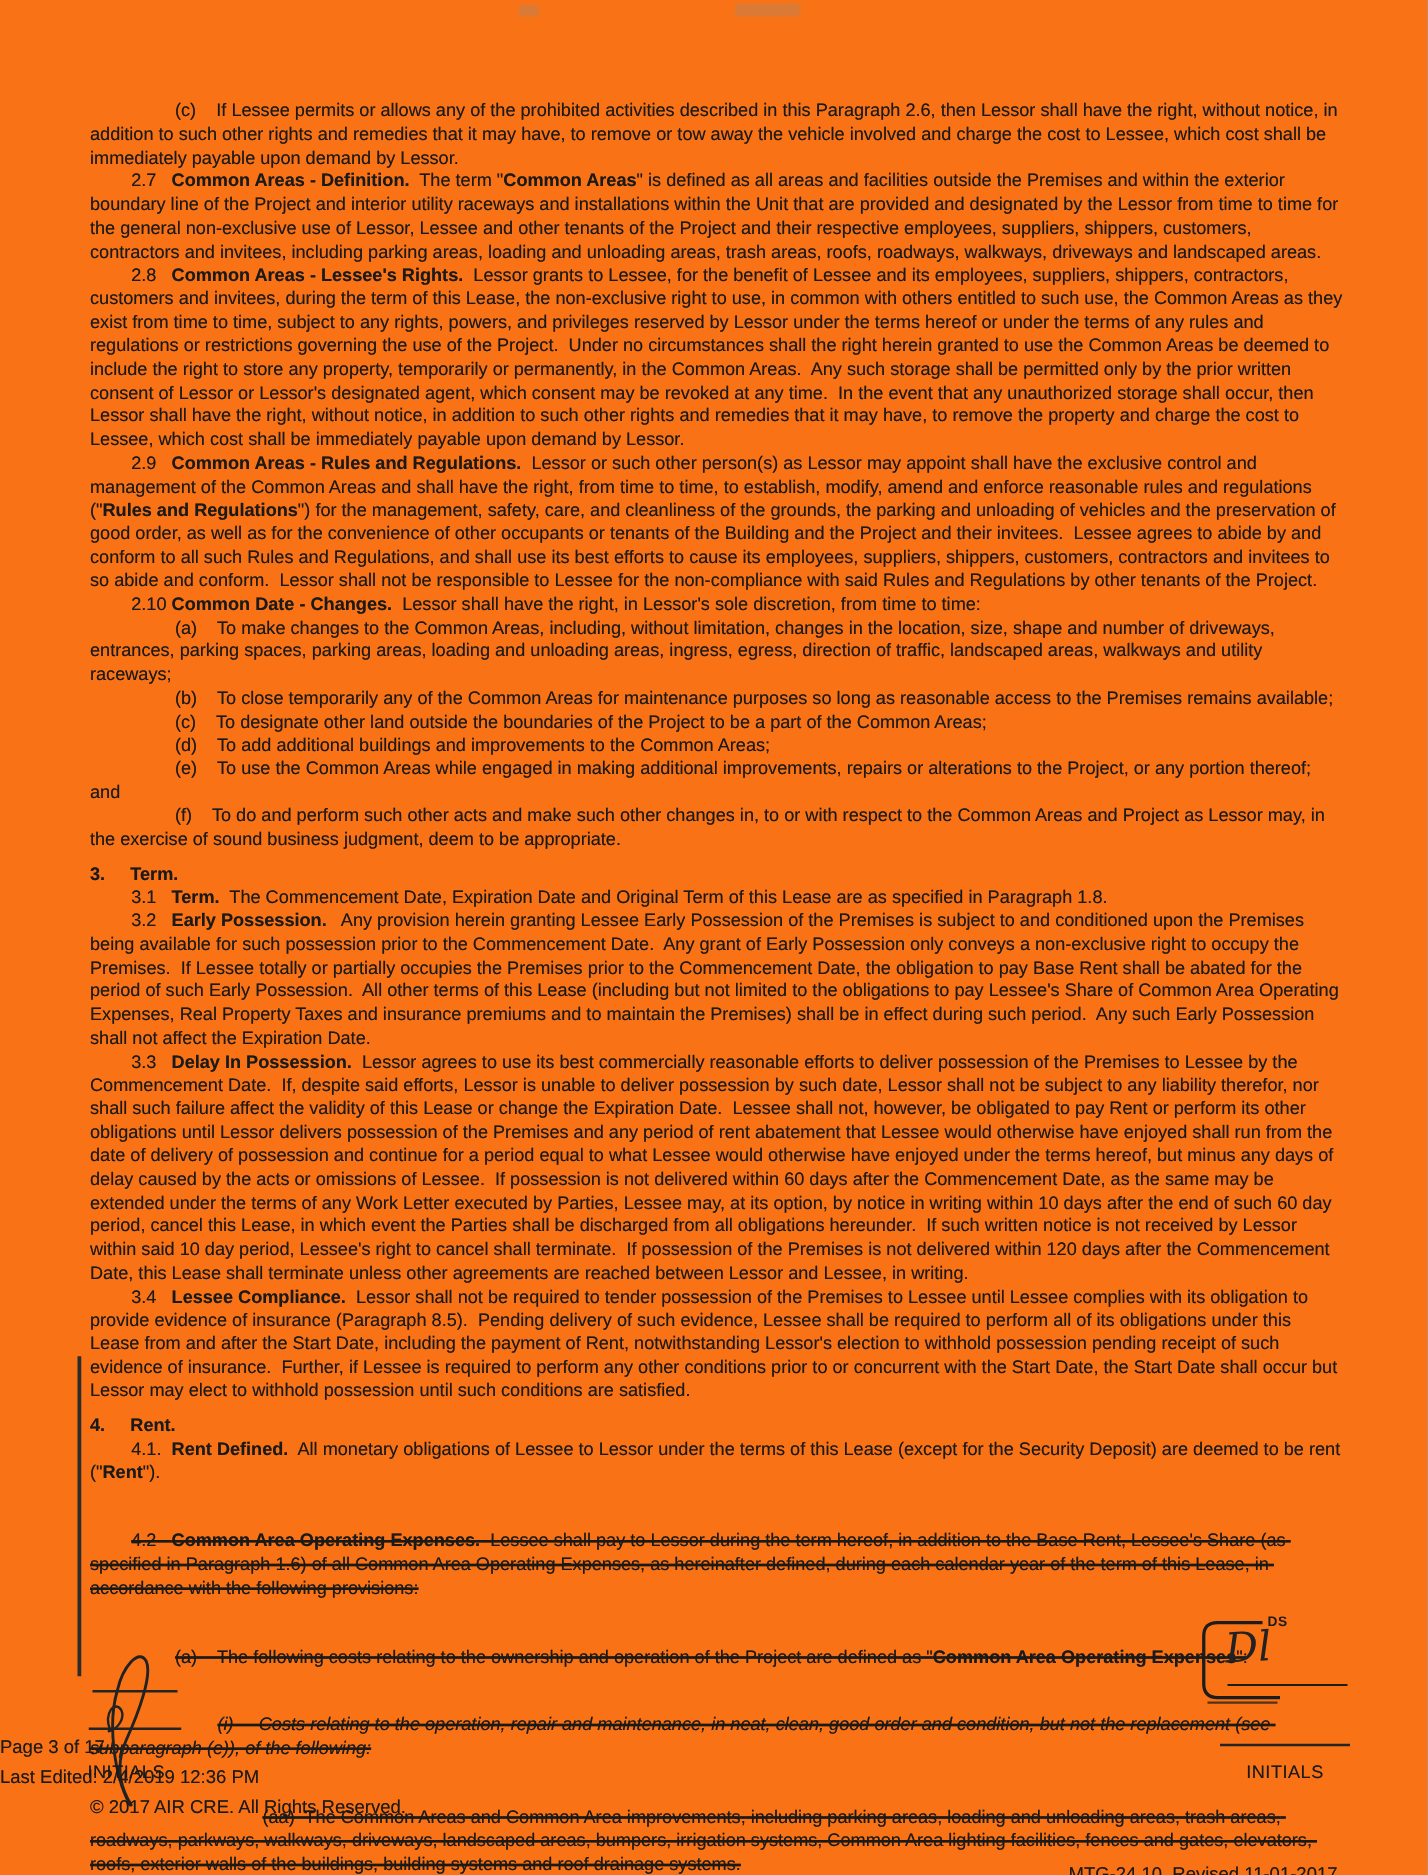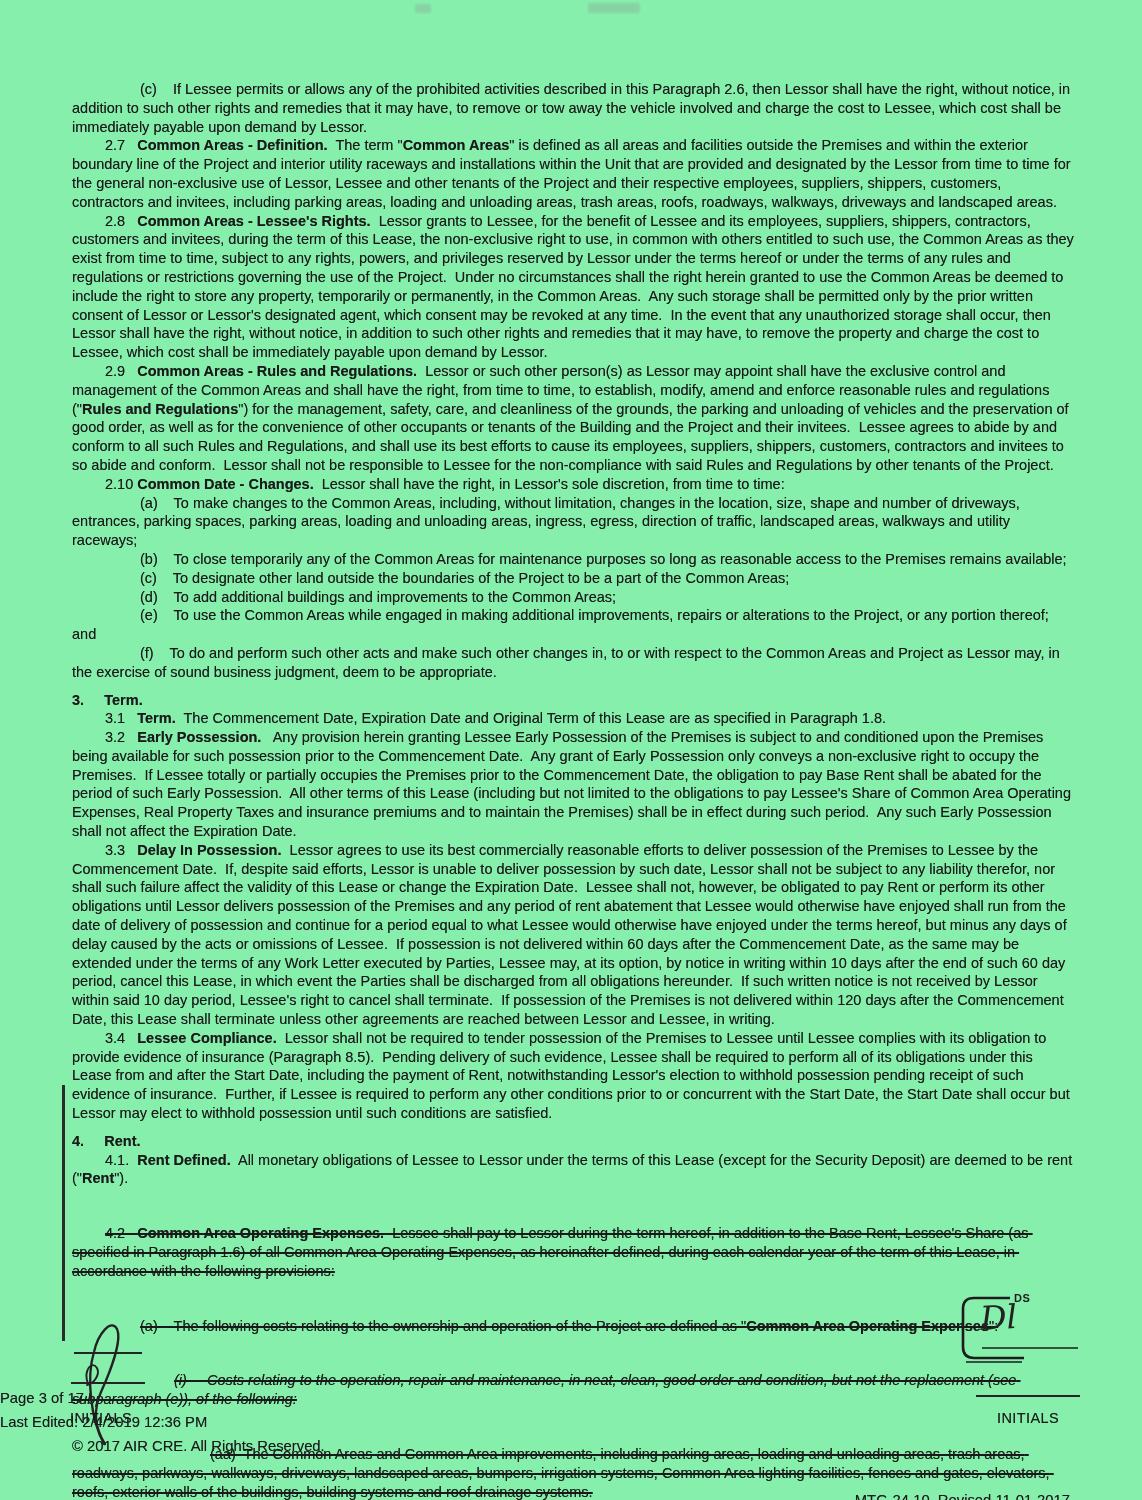--- a/index.html
+++ b/index.html
@@ -1,17 +1,17 @@
 <!DOCTYPE html>
 <html><head>
 <meta charset="utf-8">
 <style>
   html,body{margin:0;padding:0;background:#9a9a9a;}
   .page{
-    position:relative;width:1142px;height:1500px;background:#86efac;
+    position:relative;width:1142px;height:1500px;background:#f97316;
     font-family:"Liberation Sans",sans-serif;color:#1a1a1a;overflow:hidden;
     margin:0 auto;
   }
   .doc-body{
     position:absolute;left:72px;top:80px;width:1002px;
     font-size:14.5px;line-height:18.8px;
     text-shadow:0 0 0.4px rgba(20,20,20,0.55);
   }
   .para{margin:0;white-space:pre-wrap;}
   .b{font-weight:700;}

